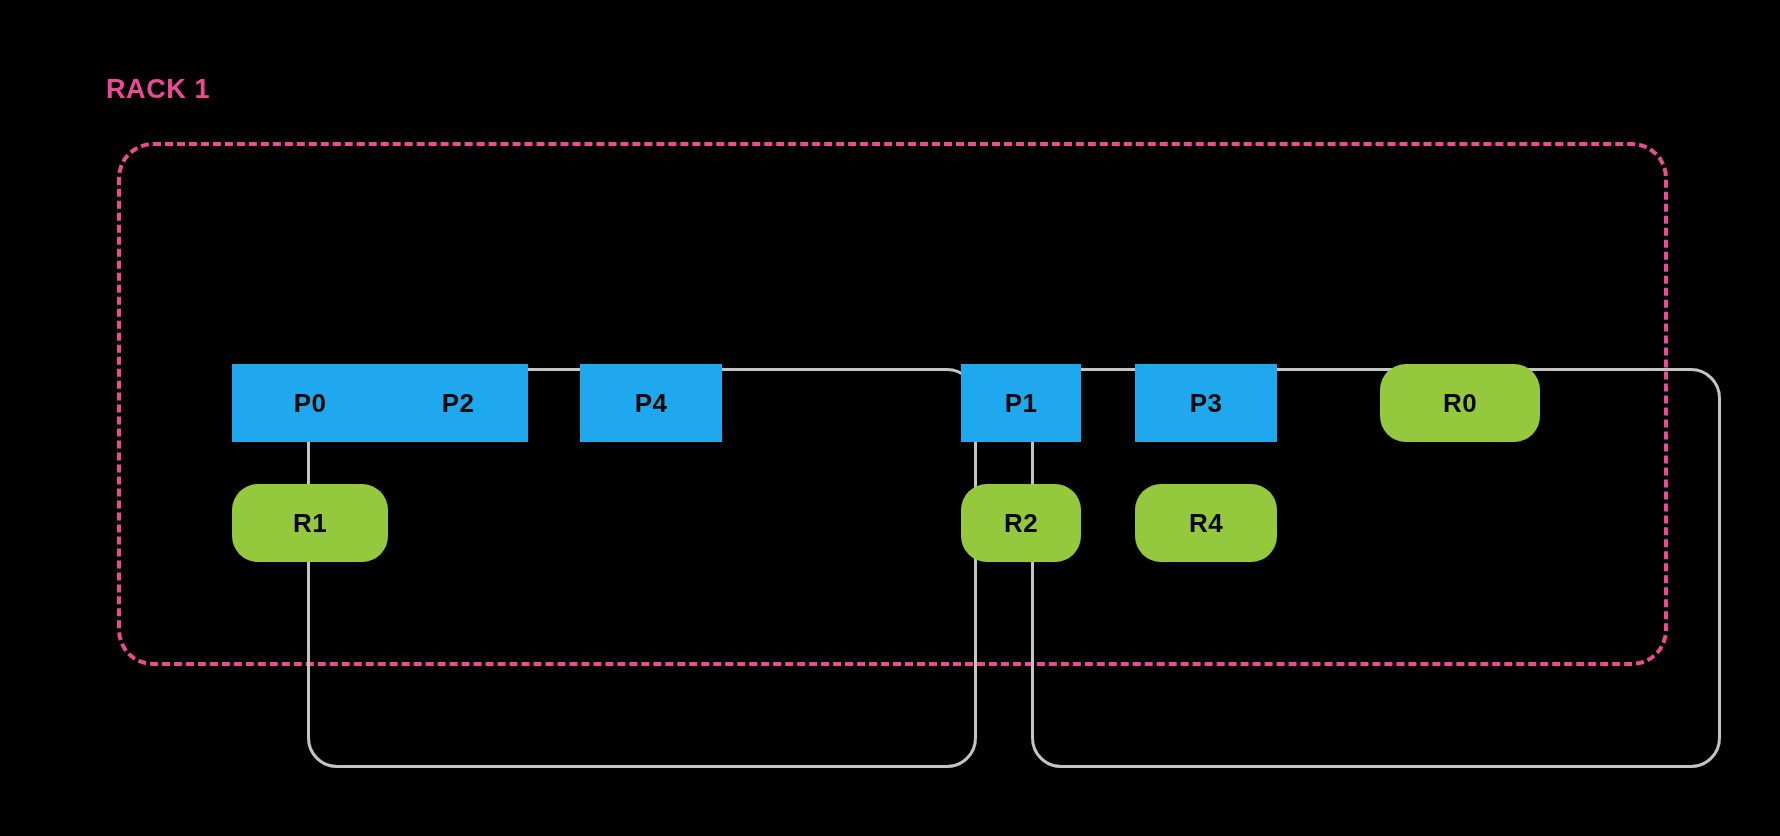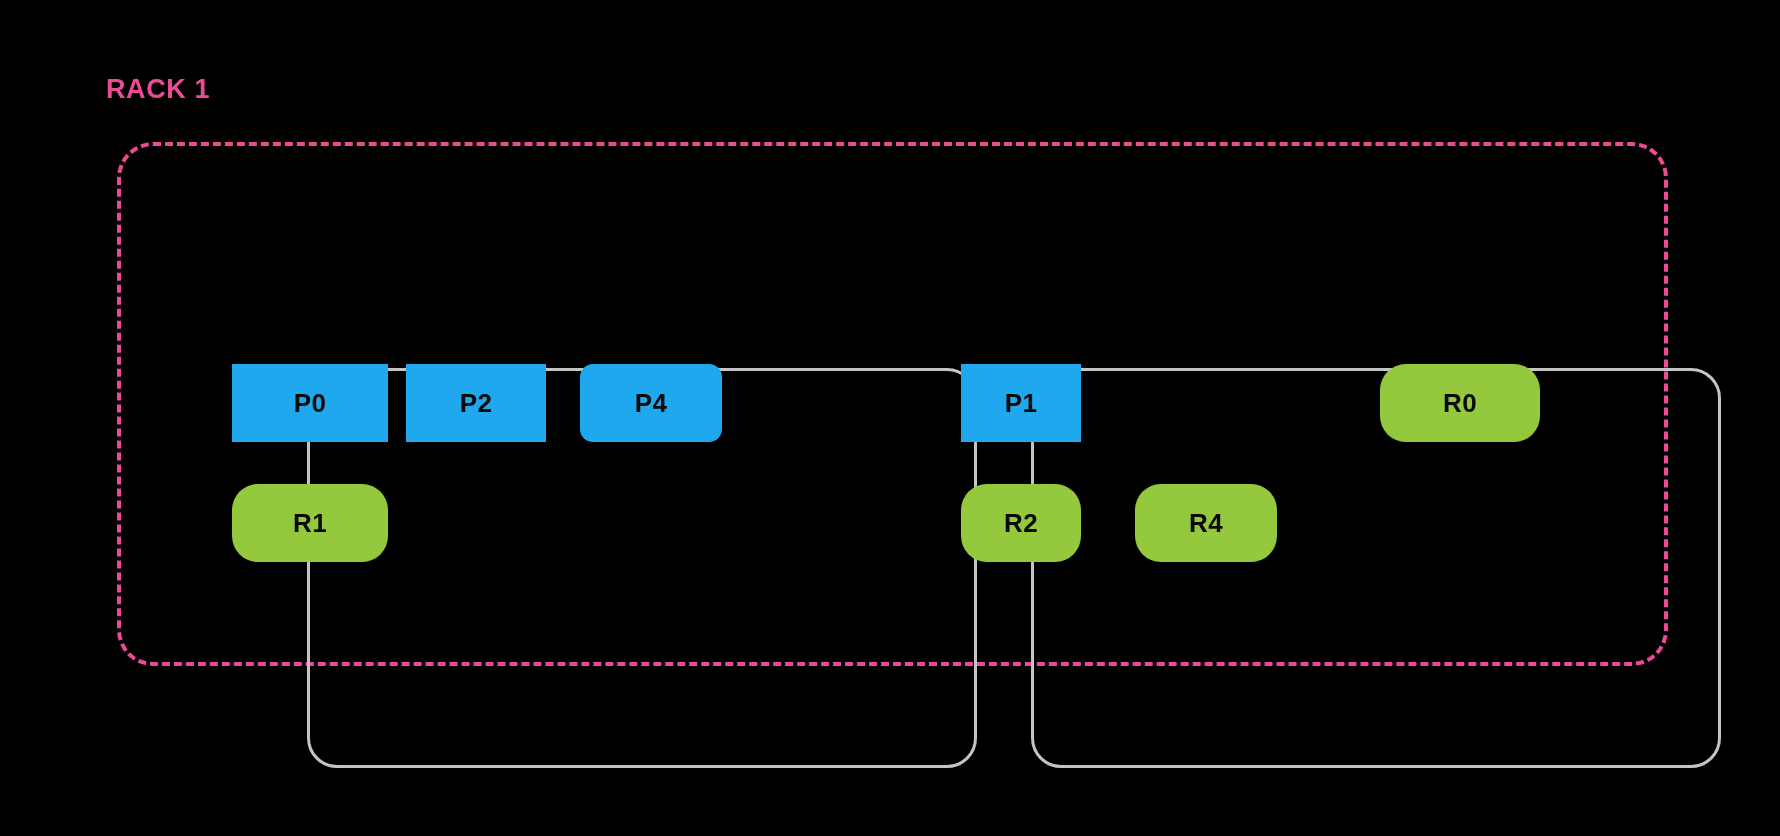--- a/index.html
+++ b/index.html
@@ -71,22 +71,22 @@
   }
   .chip.primary { background: #20A8EE; }
   .chip.replica { background: #95C93D; border-radius: 26px; }
 
   
   .row-top    { top: 364px; }
   .row-bottom { top: 484px; }
 
   
   .n1-c1 { left: 232px; width: 156px; }
-  .n1-c2 { left: 406px; width: 140px; }
-  .n1-c3 { left: 580px; width: 142px; border-radius: 13px; }
+  .n1-c2 { left: 388px; width: 140px; }
+  .n1-c3 { left: 580px; width: 142px; }
 
   
   .n2-c1 { left: 961px; width: 120px; }
   .n2-c2 { left: 1135px; width: 142px; }
   .n2-c3 { left: 1380px; width: 160px; }
 </style>
 </head>
 <body>
 
 <div class="canvas">
@@ -101,18 +101,19 @@
 
   </div>
 
   <div class="chip primary row-top n1-c1">P0</div>
   <div class="chip primary row-top n1-c2">P2</div>
   <div class="chip primary row-top n1-c3">P4</div>
 
   <div class="chip replica row-bottom n1-c1">R1</div>
 
   <div class="chip primary row-top n2-c1">P1</div>
+  <div class="chip primary row-top n2-c2">P3</div>
   <div class="chip replica row-top n2-c3">R0</div>
 
   <div class="chip replica row-bottom n2-c1">R2</div>
   <div class="chip replica row-bottom n2-c2">R4</div>
 
 </div>
 
 </body></html>

